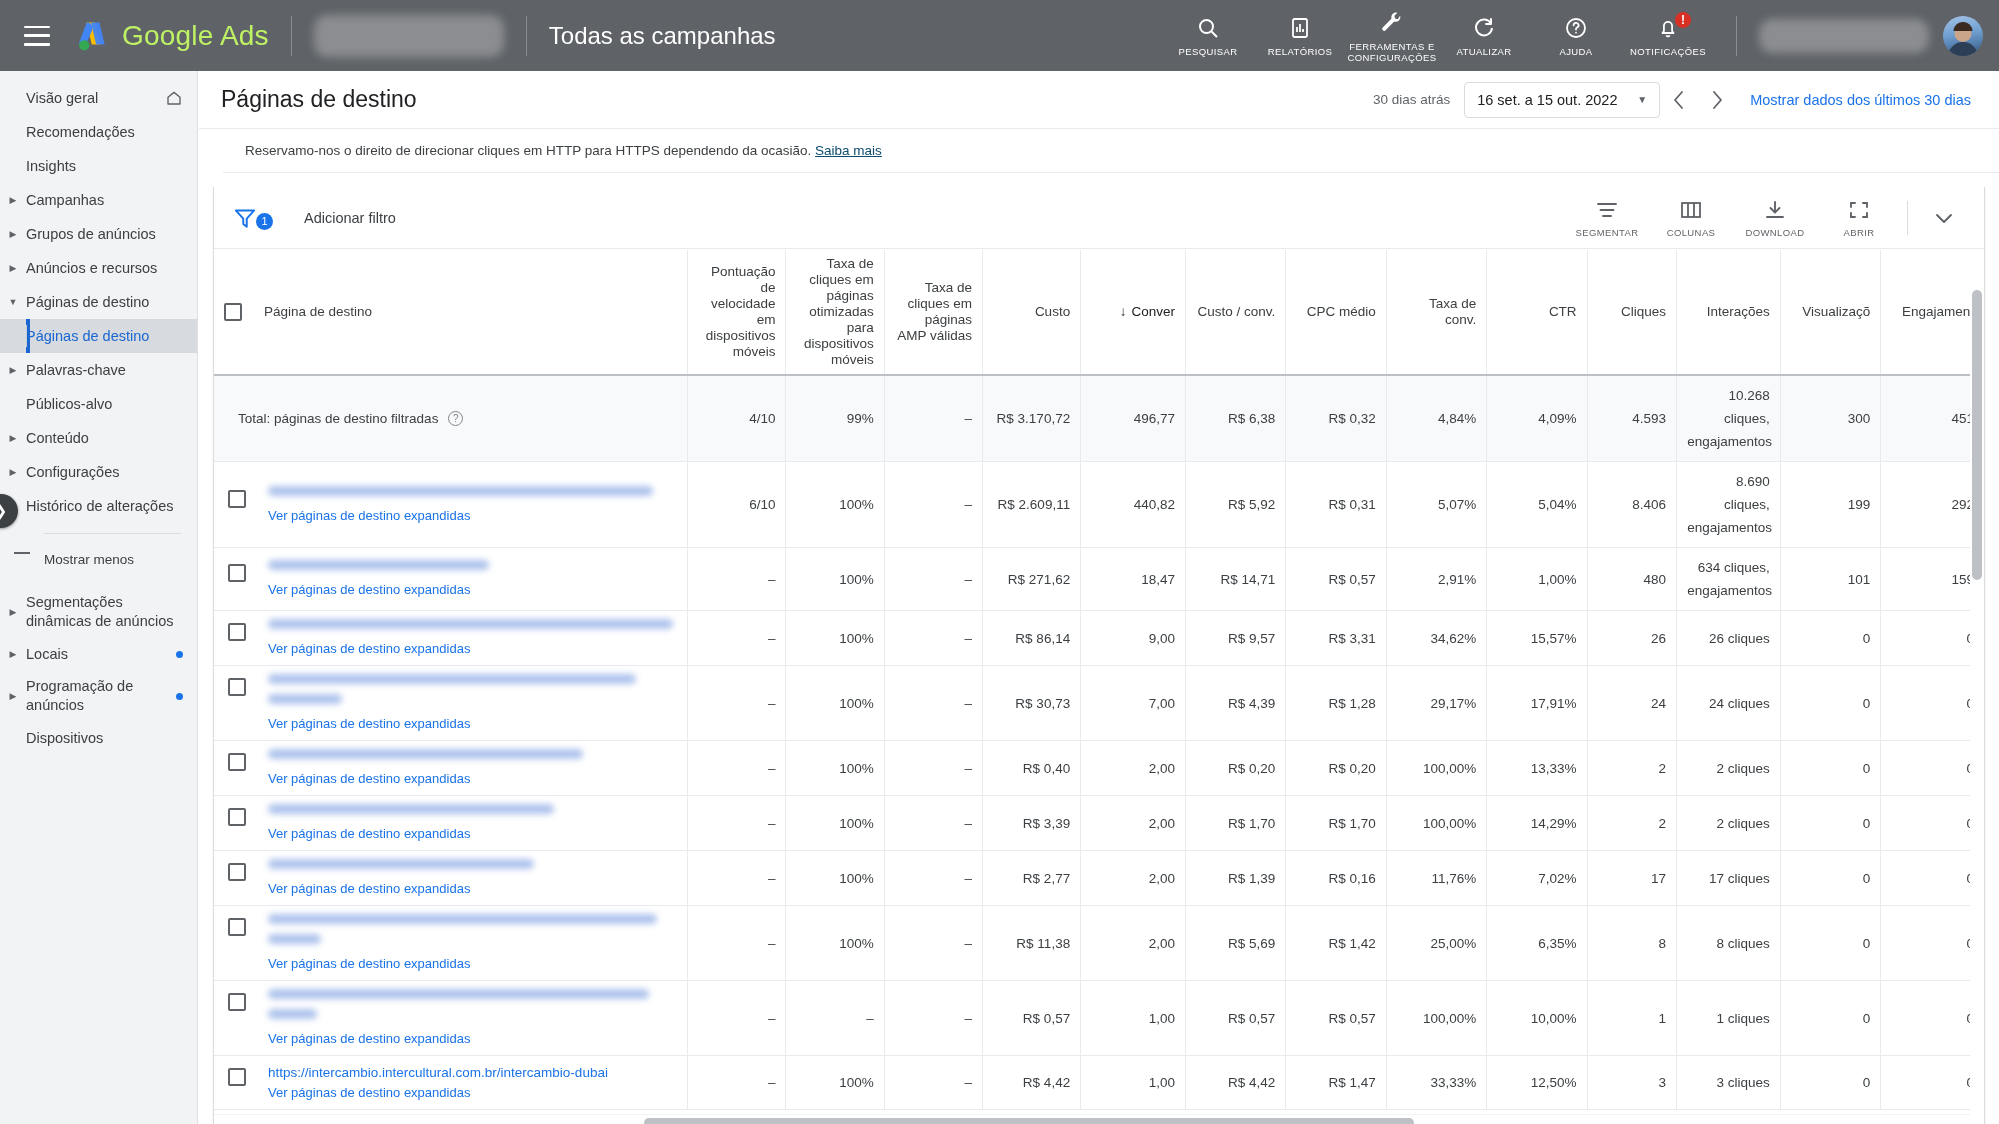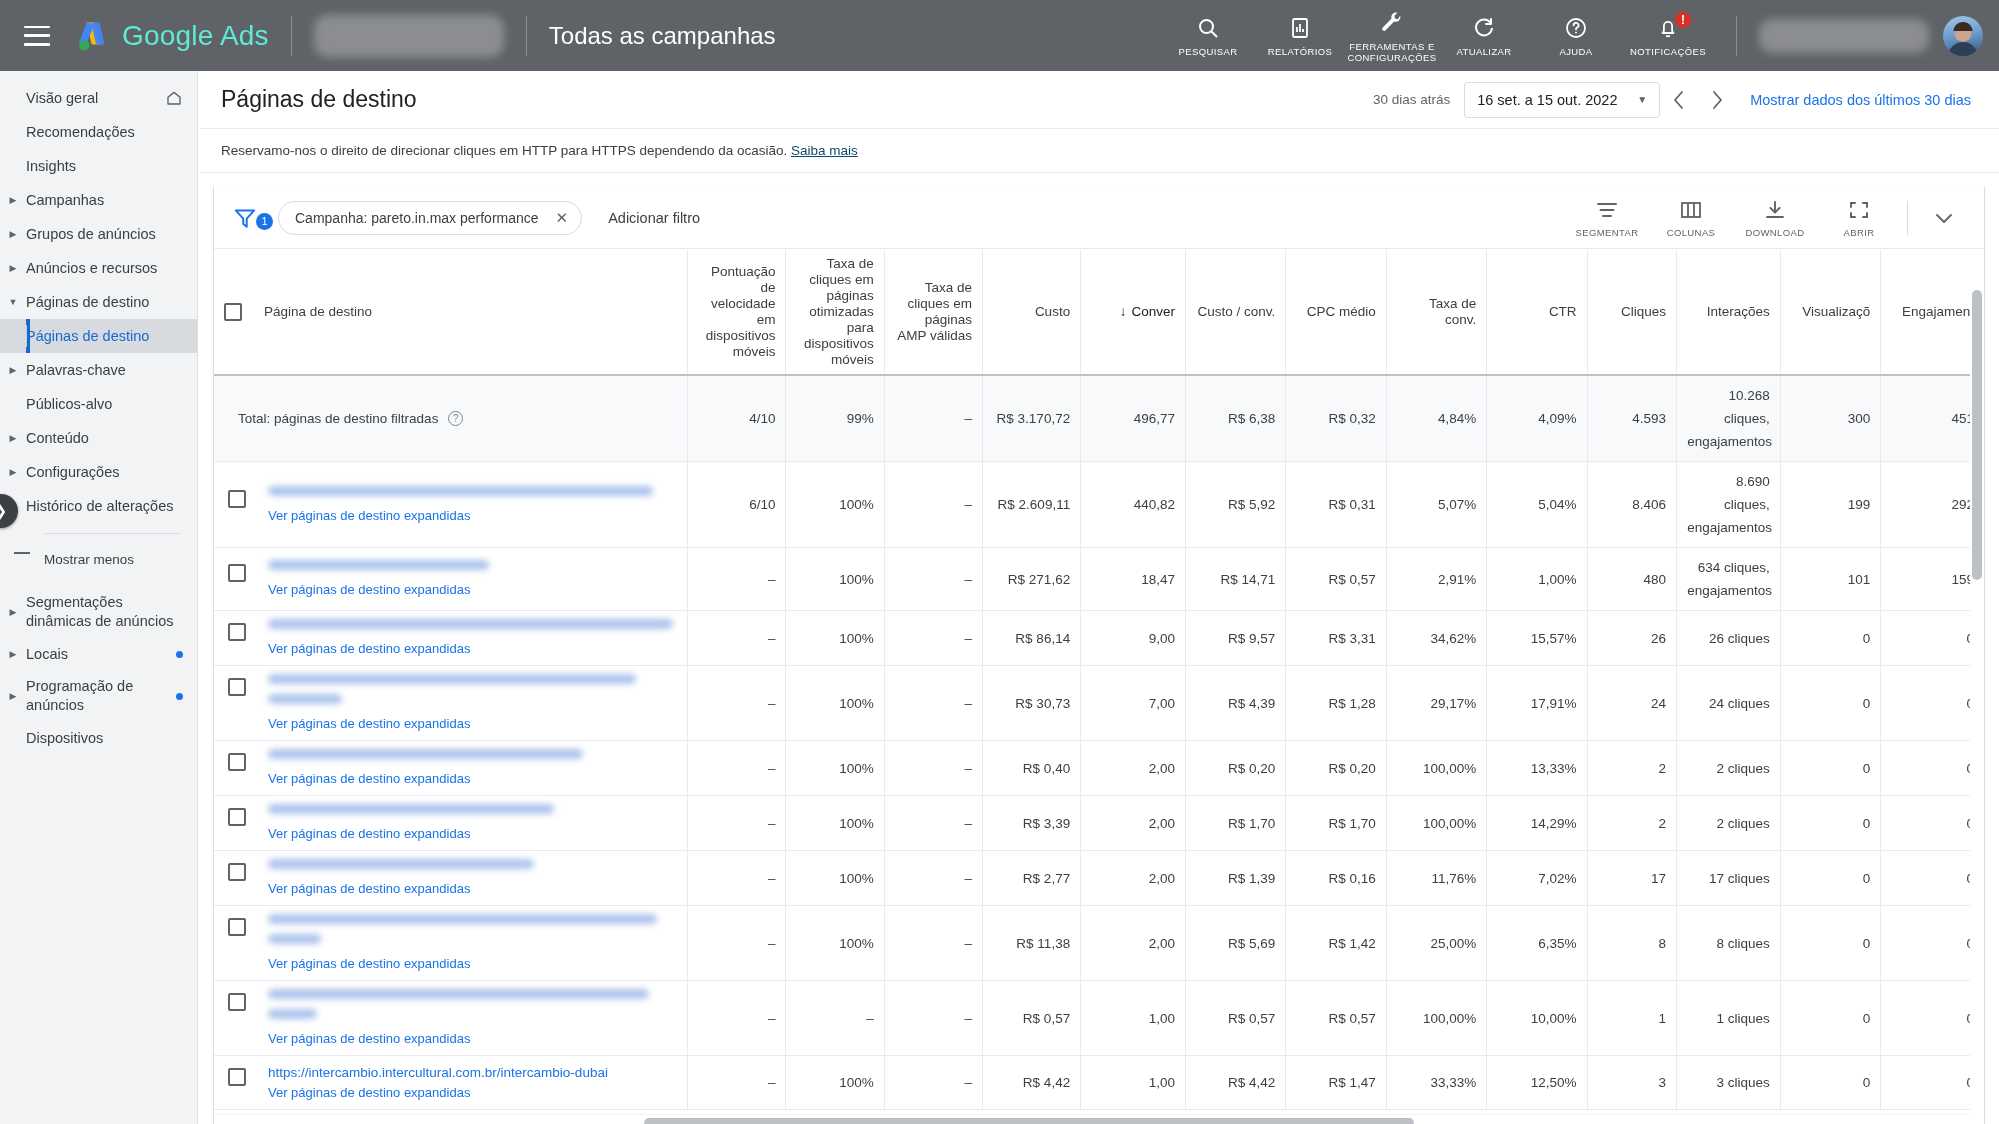--- a/index.html
+++ b/index.html
@@ -24,21 +24,21 @@
   .hamburger {
     width: 26px; height: 20px;
     margin-left: 24px; margin-right: 24px;
     display: flex; flex-direction: column; justify-content: space-between;
     cursor: pointer;
   }
   .hamburger span { display: block; height: 2.5px; background: #fff; border-radius: 1px; }
 
   .ads-logo { display: flex; align-items: center; }
   .ads-mark { width: 34px; height: 34px; margin-right: 14px; }
-  .ads-text { font-size: 28px; letter-spacing: .2px; color: #5eead4; white-space: nowrap; }
+  .ads-text { font-size: 28px; letter-spacing: .2px; color: #bef264; white-space: nowrap; }
 
   .tb-divider { width: 1px; height: 40px; background: #8a8d91; margin: 0 22px; }
   .redacted {
     background: #8b8d90;
     border-radius: 14px;
     filter: blur(4px);
   }
   #acct-redact { width: 190px; height: 42px; }
   #user-redact { width: 170px; height: 34px; margin-right: 14px; }
 
@@ -167,21 +167,21 @@
   #date-picker .dd-caret { margin-left: 18px; font-size: 10px; color: #5f6368; }
   .nav-arrow {
     width: 38px; height: 38px; display: flex; align-items: center; justify-content: center;
     color: #5f6368; font-size: 22px; cursor: pointer;
   }
   #show-last-link { font-size: 14.5px; color: #1a73e8; margin-left: 14px; margin-right: 6px; cursor: pointer; white-space: nowrap; }
 
   #notice-bar {
     height: 44px; display: flex; align-items: center;
     padding: 0 22px; font-size: 13.5px; color: #3c4043;
-    background: #fff; border-bottom: 1px solid #e8eaed;
+    background: #fff; border-bottom: 1px solid #e8eaed; margin-left: 24px;
   }
   #notice-bar a { color: #0c4a6e; text-decoration: underline; cursor: pointer; }
 
   #content-card {
     margin: 14px 14px 0 14px;
     border: 1px solid #dadce0; border-top: none;
     background: #fff;
     height: 943px;
     position: relative;
     box-shadow: 0 1px 2px rgba(60,64,67,.08);
@@ -520,24 +520,20 @@
   <div id="content-card">
 
     <div id="filter-bar">
       <div id="filter-icon-wrap">
         <svg width="26" height="26" viewBox="0 0 24 24" fill="none" stroke="#1a73e8" stroke-width="1.8">
           <polygon points="3.5,5 20.5,5 13.6,12.6 13.6,20 10.4,17.6 10.4,12.6" stroke-linejoin="round"></polygon>
         </svg>
         <div id="filter-badge">1</div>
       </div>
 
-      <div class="filter-chip">
-        <span>Campanha: pareto.in.max performance</span>
-        <span class="chip-x">✕</span>
-      </div>
 
       <div id="add-filter">Adicionar filtro</div>
 
       <div id="tool-actions">
         <div class="tool-action">
           <div class="ic">
             <svg width="24" height="20" viewBox="0 0 24 20" stroke="#5f6368" stroke-width="1.9" stroke-linecap="round">
               <line x1="3" y1="4" x2="21" y2="4"></line>
                 <line x1="5.5" y1="10" x2="18.5" y2="10"></line>
                 <line x1="8" y1="16" x2="16" y2="16"></line>

